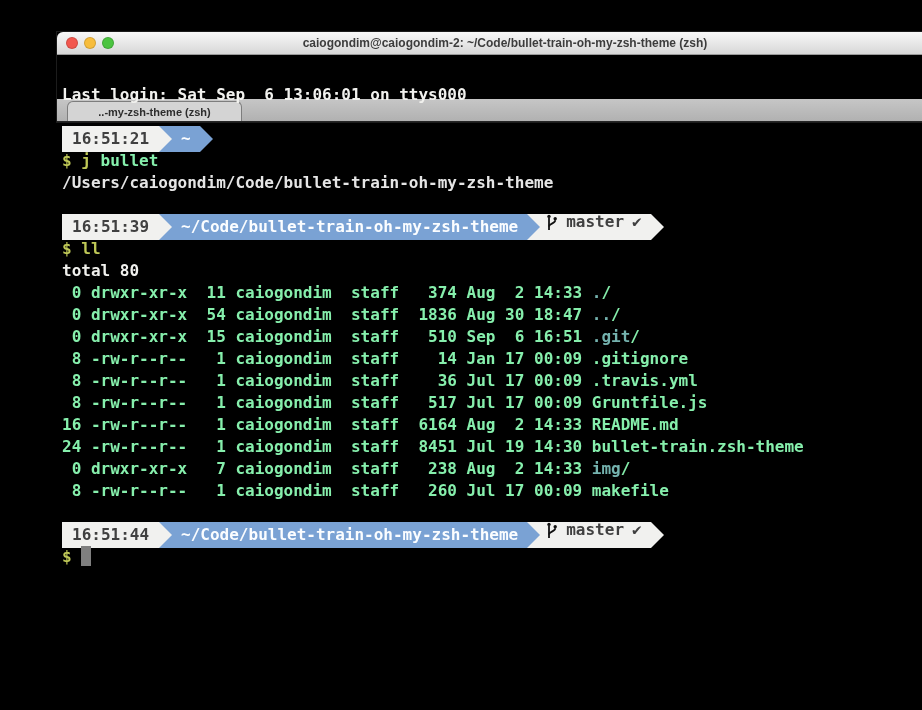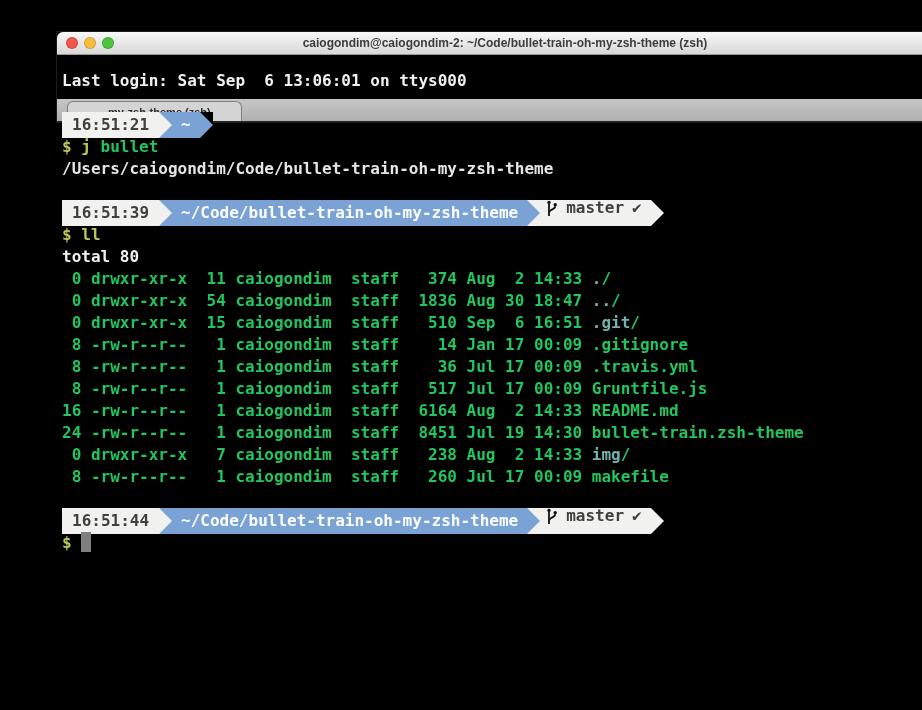--- a/index.html
+++ b/index.html
@@ -14,26 +14,26 @@
   .traffic{position:absolute;left:9px;top:0;height:100%;display:flex;align-items:center;gap:6px;}
   .tl{width:12px;height:12px;border-radius:50%;border:1px solid rgba(0,0,0,.15);box-sizing:border-box;}
   .title{font-family:"Liberation Sans",sans-serif;font-size:12px;font-weight:600;color:#3d3d3d;white-space:nowrap;}
   .tabbar{height:22px;background:linear-gradient(#c6c6c6,#b1b1b1);position:relative;border-bottom:1px solid #262626;margin-top:44px;}
   .tab{position:absolute;left:10px;bottom:0;width:175px;height:20px;background:#d4d4d4;
        border:1px solid #7d7d7d;border-bottom:none;border-radius:6px 6px 0 0;box-sizing:border-box;
        display:flex;align-items:center;justify-content:center;
        font-family:"Liberation Sans",sans-serif;font-size:11px;font-weight:700;color:#2d2d2d;white-space:nowrap;}
 
   
-  .term{position:absolute;left:57px;top:66px;width:860px;padding:4px 0 0 5px;
+  .term{position:absolute;left:57px;top:80px;width:860px;padding:4px 0 0 5px;
         font-size:16px;font-weight:700;line-height:22px;color:#f1f1ee;}
   .line{margin:0;font-family:inherit;font-size:inherit;font-weight:inherit;
         line-height:22px;height:22px;white-space:pre;}
   .blank{height:22px;}
-  .c-fg{color:#22c55e}.c-yellow{color:#bfc857}.c-red{color:#e5e5e5}.c-teal{color:#74b2ae}
+  .c-fg{color:#86efac}.c-yellow{color:#bfc857}.c-red{color:#e5e5e5}.c-teal{color:#74b2ae}
 
   
   .pbar{display:flex;align-items:stretch;height:26px;margin:-2px 0;width:max-content;}
   .seg{display:flex;align-items:center;white-space:pre;}
   .seg.white{background:#f1f1ef;color:#404040;}
   .seg.blue{background:#7aa2d4;color:#fbfdff;}
   .seg.time{padding:0 10px;}
   .seg.dir{padding:0 9px;}
   .seg.git{padding:0 9px 10px 6px;gap:8px;}
   .arw{width:0;height:0;border-top:13px solid transparent;border-bottom:13px solid transparent;flex:0 0 auto;}

